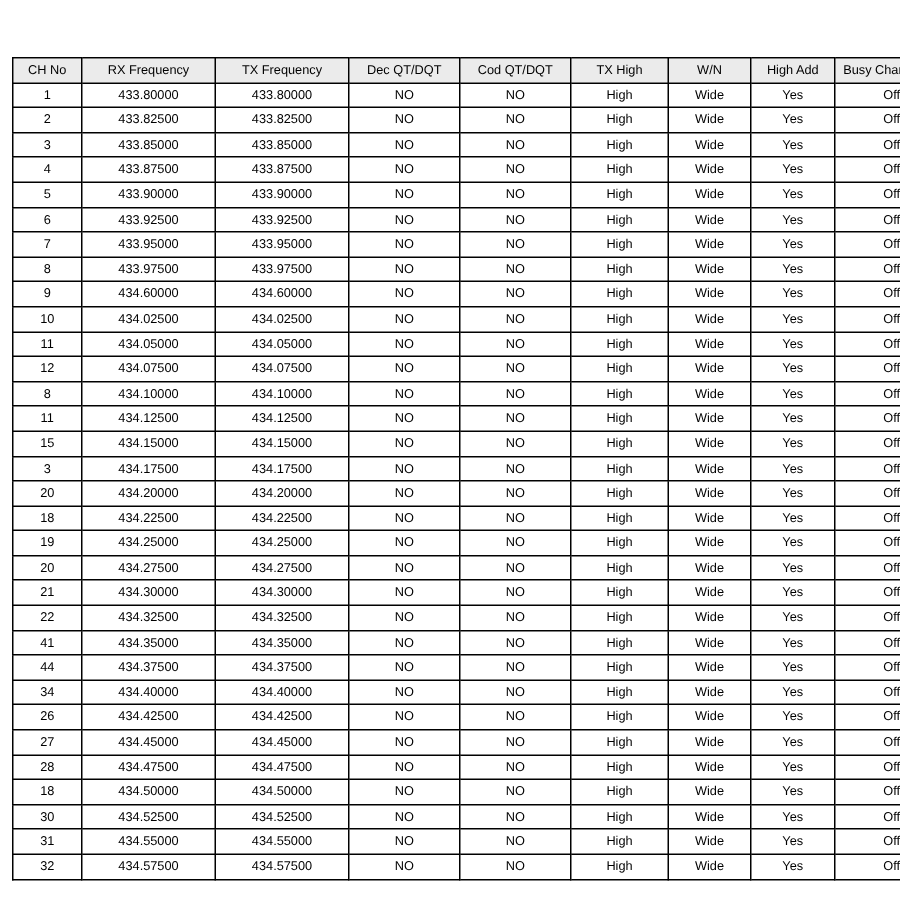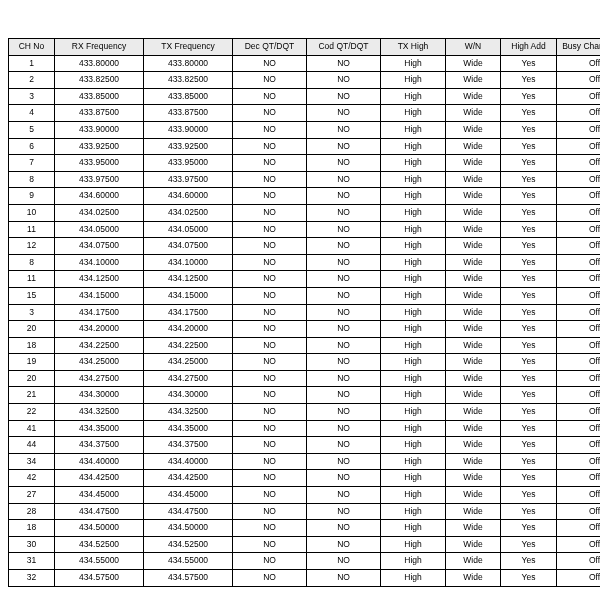--- a/index.html
+++ b/index.html
@@ -352,21 +352,21 @@
           <td>434.40000</td>
           <td>434.40000</td>
           <td>NO</td>
           <td>NO</td>
           <td>High</td>
           <td>Wide</td>
           <td>Yes</td>
           <td>Off</td>
         </tr>
         <tr>
-          <td>42</td>
+          <td>26</td>
           <td>434.42500</td>
           <td>434.42500</td>
           <td>NO</td>
           <td>NO</td>
           <td>High</td>
           <td>Wide</td>
           <td>Yes</td>
           <td>Off</td>
         </tr>
         <tr>

